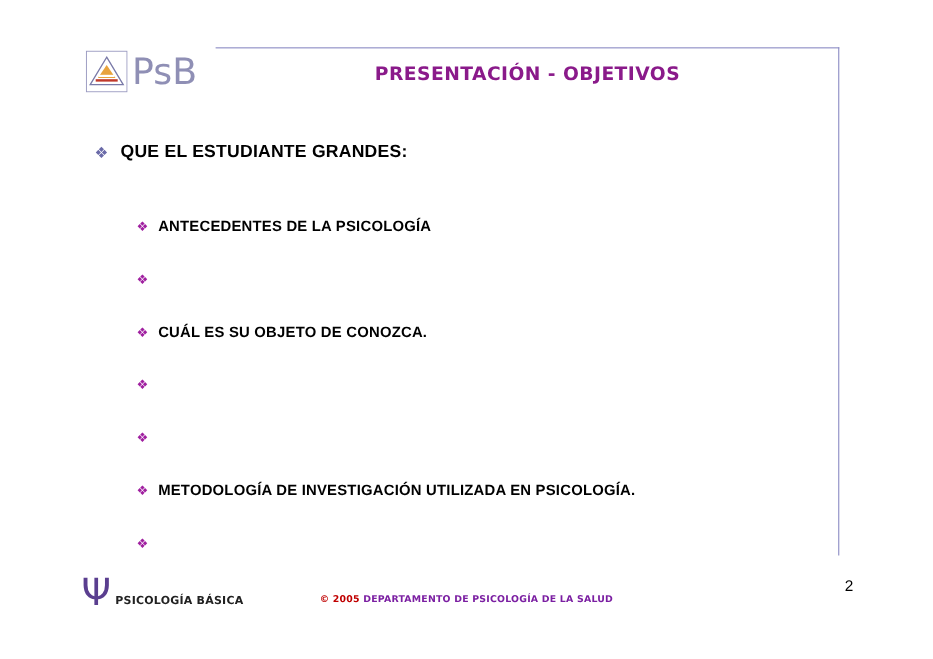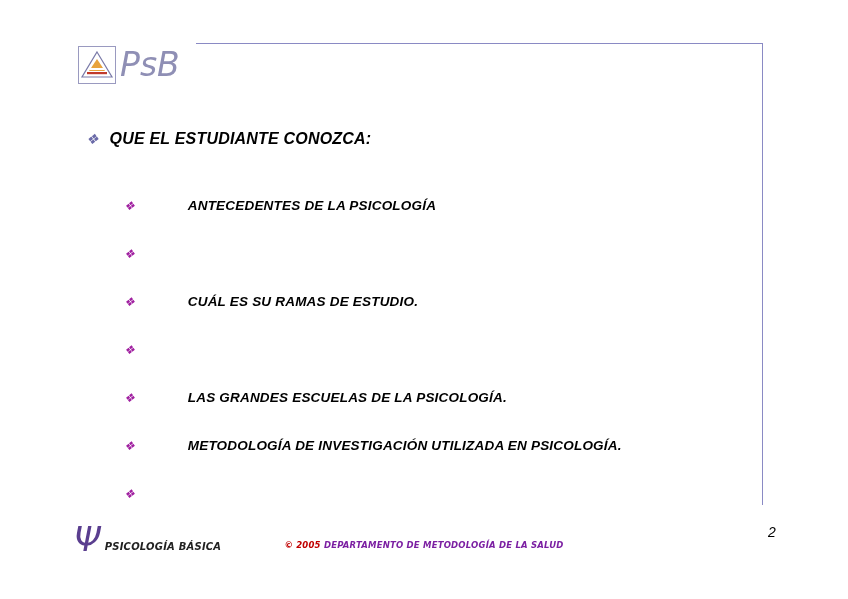--- a/index.html
+++ b/index.html
@@ -11,21 +11,20 @@
     height: 599px;
     background: #ffffff;
     font-family: "Liberation Sans", sans-serif;
     overflow: hidden;
   }
   .slide {
     position: relative;
     width: 848px;
     height: 599px;
     background: #ffffff;
-    font-style: italic;
   }
 
   
   .logo {
     position: absolute;
     left: 78px;
     top: 43px;
     width: 108px;
     height: 44px;
     display: flex;
@@ -117,21 +116,20 @@
     line-height: 18px;
     margin-right: 9px;
   }
   .sub-item .label {
     font-family: "Liberation Sans", sans-serif;
     font-size: 13.5px;
     font-weight: bold;
     color: #000000;
     line-height: 18px;
     letter-spacing: 0.2px;
-    margin-left: 44px;
   }
 
   
   .footer-logo {
     position: absolute;
     left: 74px;
     top: 524px;
     display: flex;
     align-items: flex-end;
   }
@@ -190,59 +188,59 @@
         <rect x="9" y="26" width="20" height="2.2" fill="#c0392b"></rect>
         <rect x="12" y="22" width="14" height="2.0" fill="#ffffff"></rect>
       </svg>
     </span>
     <span class="logo-text">PsB</span>
   </div>
 
   <div class="header-rule"></div>
   <div class="right-rule"></div>
 
+  <div class="title">PRESENTACIÓN - OBJETIVOS</div>
 
   <div class="main-item">
     <span class="bullet">❖</span>
-    <span class="label">QUE EL ESTUDIANTE CONOZCA:</span>
+    <span class="label">QUE EL ESTUDIANTE GRANDES:</span>
   </div>
 
   <div class="sub-list">
     <div class="sub-item">
       <span class="bullet">❖</span>
       <span class="label">ANTECEDENTES DE LA PSICOLOGÍA</span>
     </div>
     <div class="sub-item">
       <span class="bullet">❖</span>
     </div>
     <div class="sub-item">
       <span class="bullet">❖</span>
-      <span class="label">CUÁL ES SU RAMAS DE ESTUDIO.</span>
-    </div>
-    <div class="sub-item">
-      <span class="bullet">❖</span>
-    </div>
-    <div class="sub-item">
-      <span class="bullet">❖</span>
-      <span class="label">LAS GRANDES ESCUELAS DE LA PSICOLOGÍA.</span>
+      <span class="label">CUÁL ES SU OBJETO DE CONOZCA.</span>
+    </div>
+    <div class="sub-item">
+      <span class="bullet">❖</span>
+    </div>
+    <div class="sub-item">
+      <span class="bullet">❖</span>
     </div>
     <div class="sub-item">
       <span class="bullet">❖</span>
       <span class="label">METODOLOGÍA DE INVESTIGACIÓN UTILIZADA EN PSICOLOGÍA.</span>
     </div>
     <div class="sub-item">
       <span class="bullet">❖</span>
     </div>
   </div>
 
   <div class="footer-logo">
     <span class="psi-glyph">Ψ</span>
     <span class="footer-logo-text">PSICOLOGÍA BÁSICA</span>
   </div>
 
   <div class="footer-copy">
     <span class="year">© 2005</span>
-    <span class="dept"> DEPARTAMENTO DE METODOLOGÍA DE LA SALUD</span>
+    <span class="dept"> DEPARTAMENTO DE PSICOLOGÍA DE LA SALUD</span>
   </div>
 
   <div class="page-number">2</div>
 
 </div>
 
 </body></html>

